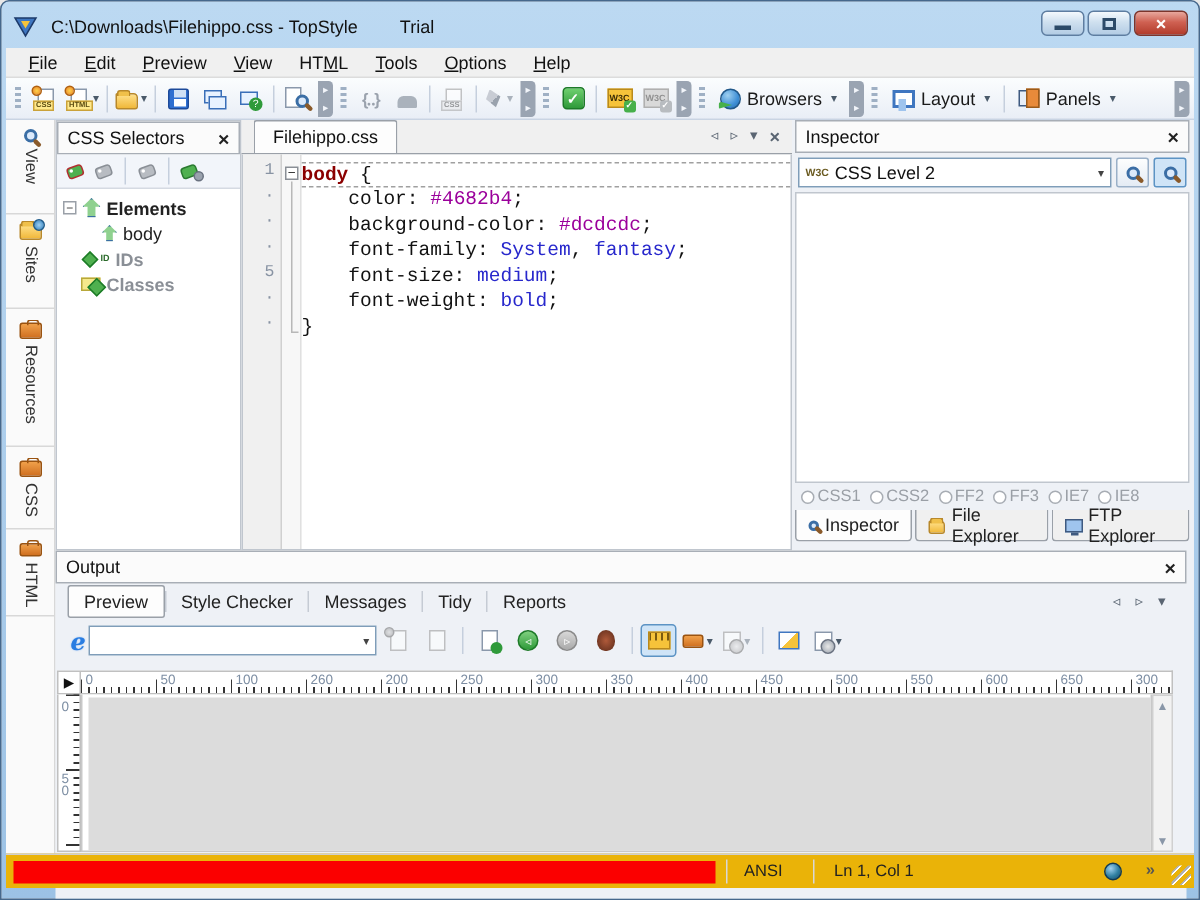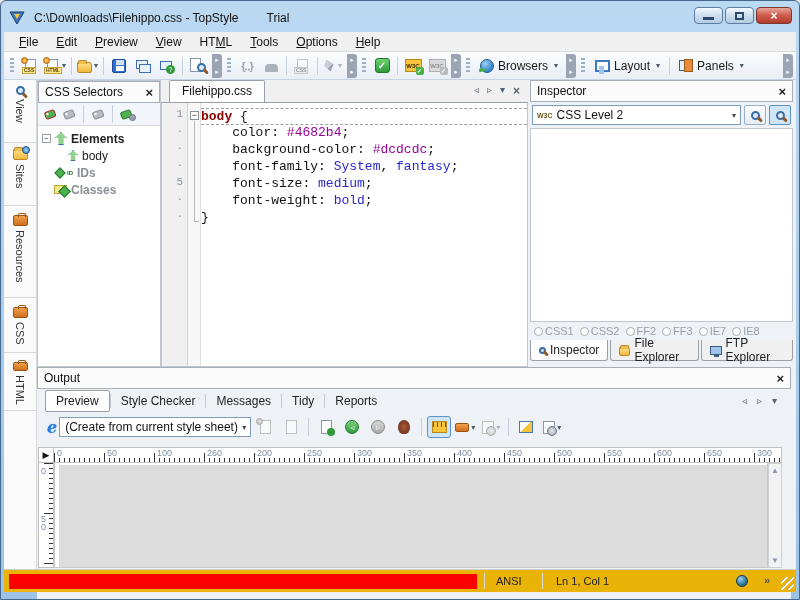--- a/index.html
+++ b/index.html
@@ -536,21 +536,20 @@
         <span class="otab">Reports</span>
         <span class="oarrows">
           <span>◃</span>
           <span>▹</span>
           <span>▾</span>
         </span>
       </div>
       <div class="ptoolbar">
         <span class="ie-e">e</span>
         <span class="iecombo">
-            <span>(Create from current style sheet)</span>
             <span class="carr" style="margin-left:auto;margin-right:4px;font-size:8px;color:#444;">▾</span>
           </span>
         <span class="tbtn">
             <span class="i16 gray">
               <span class="pg"></span>
               <span class="gear-dot"></span>
             </span>
           </span>
         <span class="tbtn">
             <span class="i16 gray">

